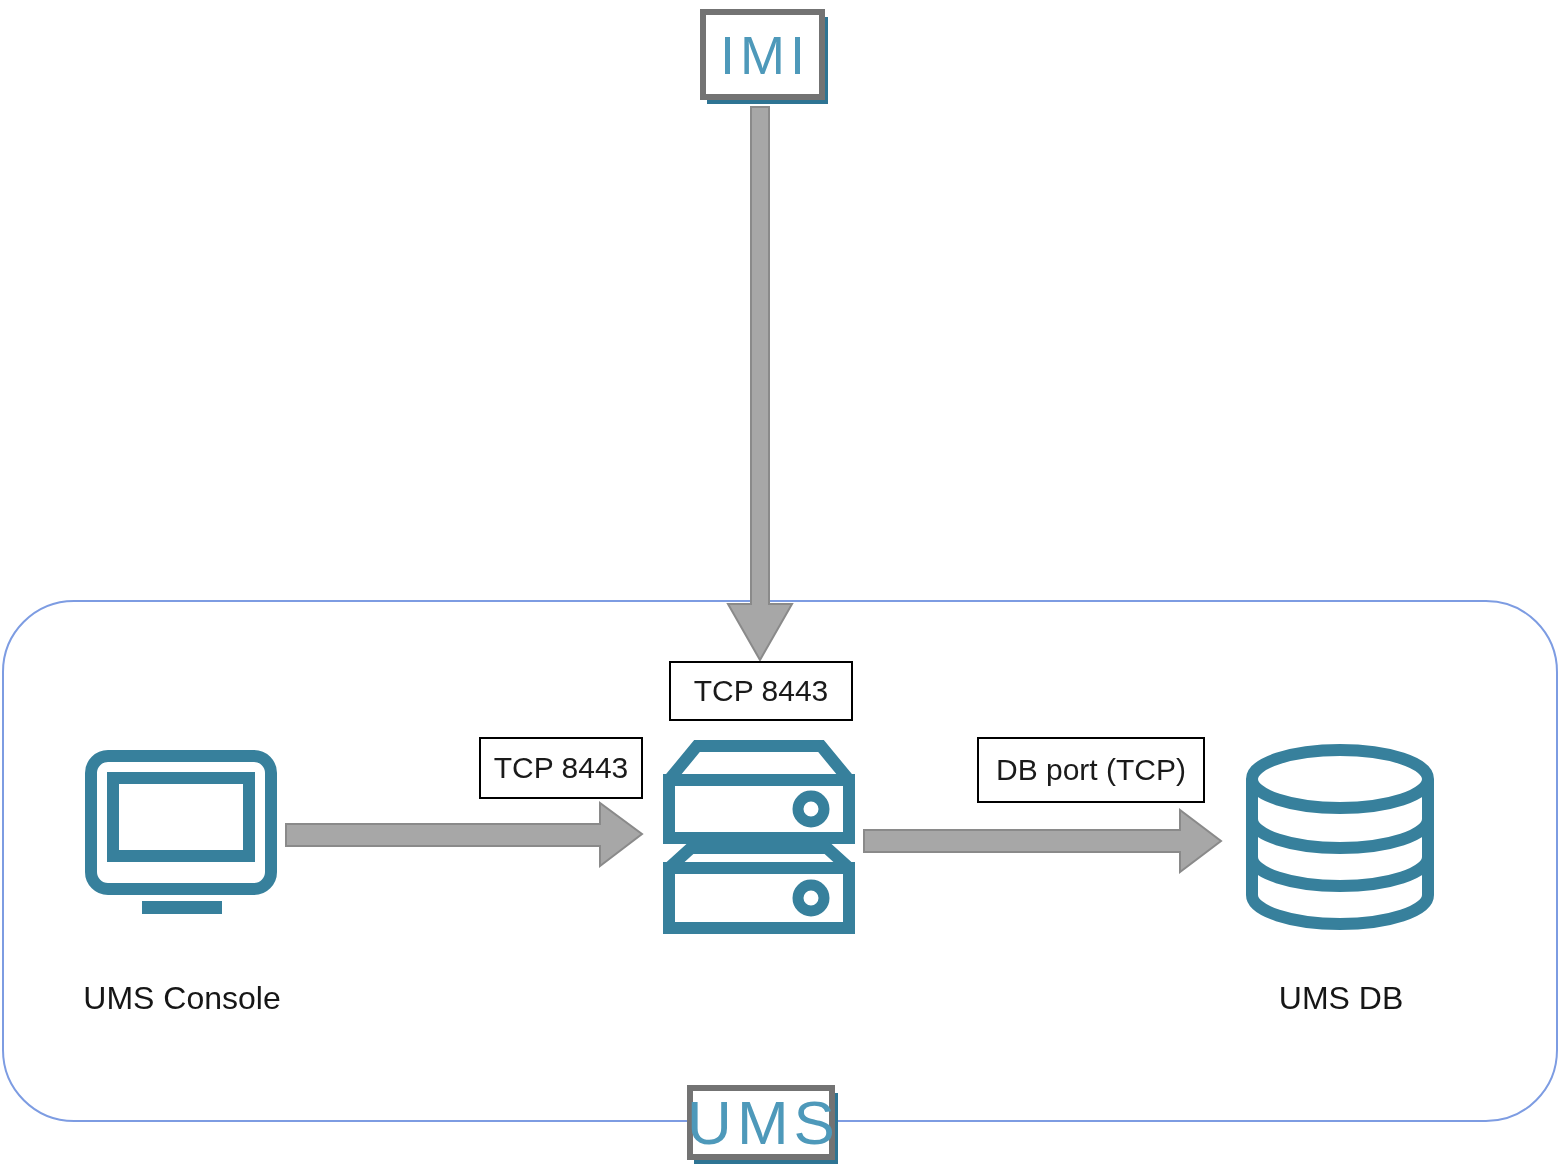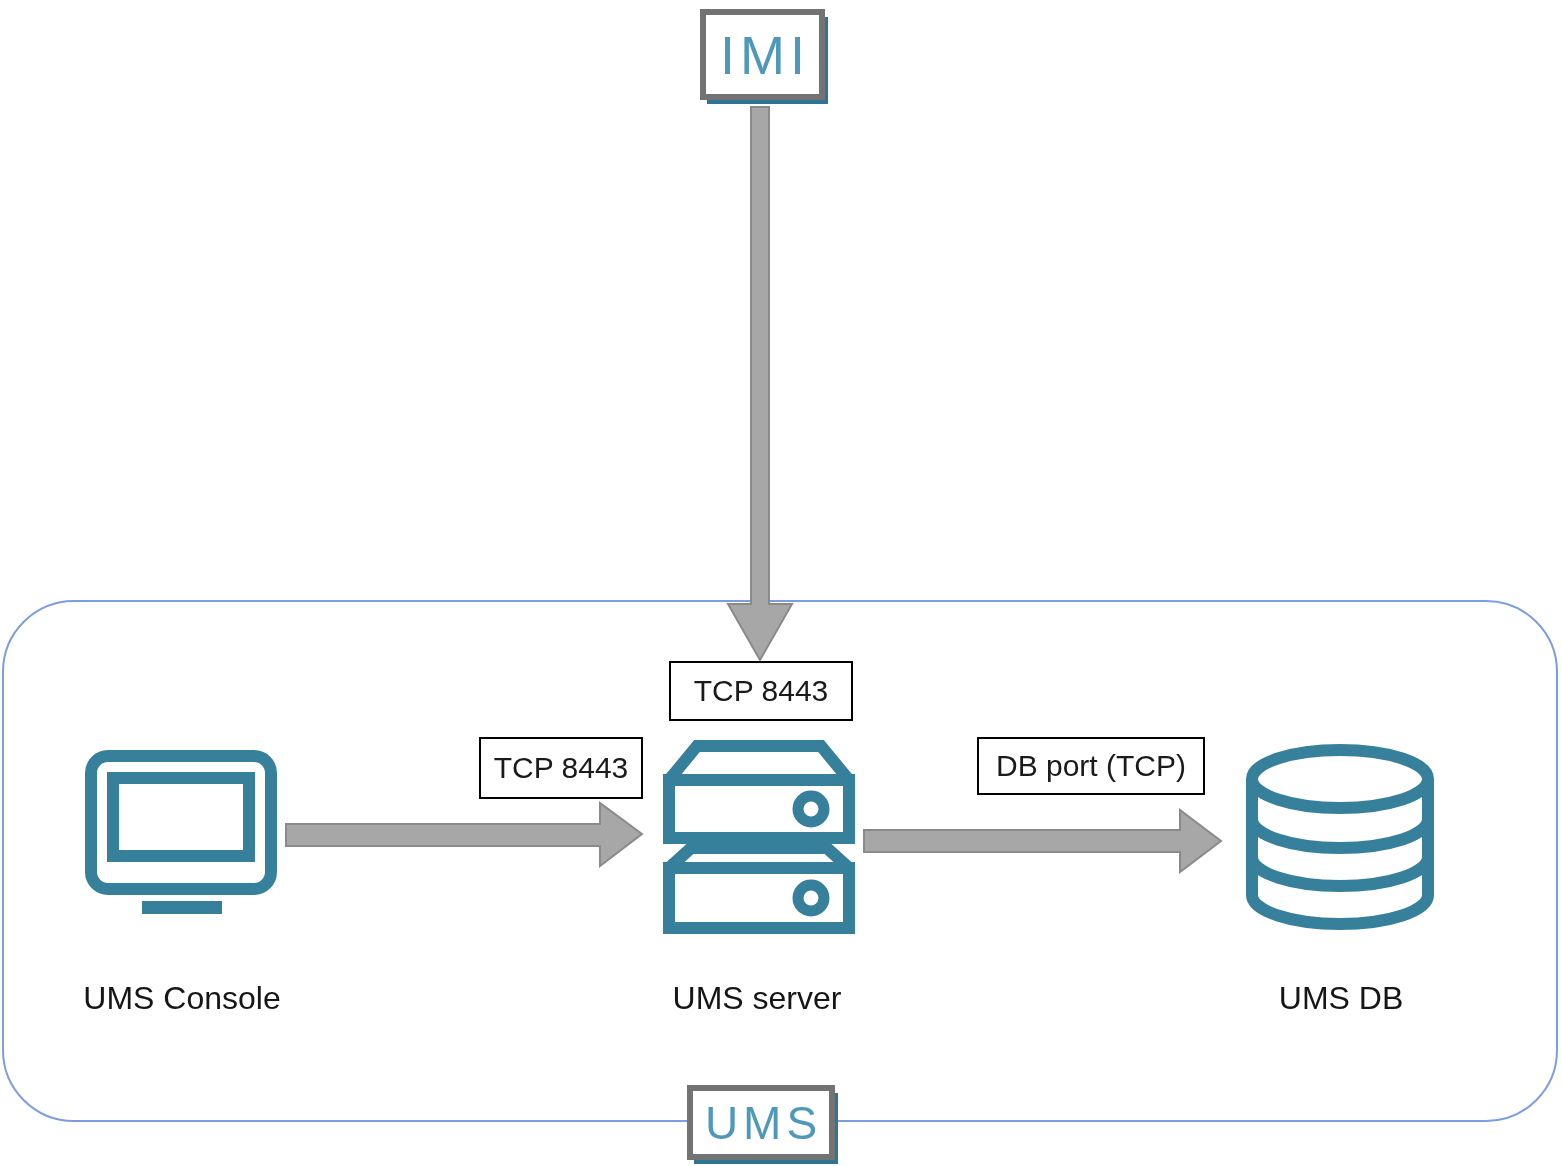--- a/index.html
+++ b/index.html
@@ -53,21 +53,21 @@
     width: 125px;
     height: 91px;
   }
   .logo-imi span { font-size: 54px; }
   .logo-ums {
     left: 687px;
     top: 1085px;
     width: 148px;
     height: 75px;
   }
-  .logo-ums span { font-size: 46px; }
+  .logo-ums span { font-size: 62px; }
   
   .arrow { position: absolute; z-index: 3; }
   .arrow polygon {
     fill: #a7a7a7;
     stroke: #8a8a8a;
     stroke-width: 2;
     stroke-linejoin: miter;
   }
   
   .port-label {
@@ -78,21 +78,21 @@
     color: #1a1a1a;
     font-size: 30px;
     display: flex;
     align-items: center;
     justify-content: center;
     white-space: nowrap;
     z-index: 4;
   }
   .port-top   { left: 669px; top: 661px; width: 184px; height: 60px; }
   .port-left  { left: 479px; top: 737px; width: 164px; height: 62px; }
-  .port-right { left: 977px; top: 737px; width: 228px; height: 58px; }
+  .port-right { left: 977px; top: 737px; width: 228px; height: 66px; }
   
   .icon { position: absolute; z-index: 2; }
   .icon .stroke {
     fill: #ffffff;
     stroke: #37809c;
     stroke-width: 12;
     stroke-linejoin: miter;
   }
   .icon .stroke-thin {
     fill: #ffffff;
@@ -176,20 +176,19 @@
   <svg class="icon icon-database" width="190" height="188" viewBox="0 0 190 188">
     <path class="openstroke" d="M7,36 L7,152"></path>
     <path class="openstroke" d="M183,36 L183,152"></path>
     <path class="openstroke" d="M7,76 A88,29 0 0 0 183,76"></path>
     <path class="openstroke" d="M7,114 A88,29 0 0 0 183,114"></path>
     <path class="openstroke" d="M7,152 A88,29 0 0 0 183,152"></path>
     <ellipse class="stroke" cx="95" cy="36" rx="88" ry="29" style="fill:#ffffff"></ellipse>
   </svg>
 
   <div class="node-label label-console">UMS Console</div>
-  <div class="node-label label-server">UMS server</div>
   <div class="node-label label-db">UMS DB</div>
 
   <div class="logo-box logo-ums">
     <span>UMS</span>
   </div>
 
 </div>
 
 </body></html>

